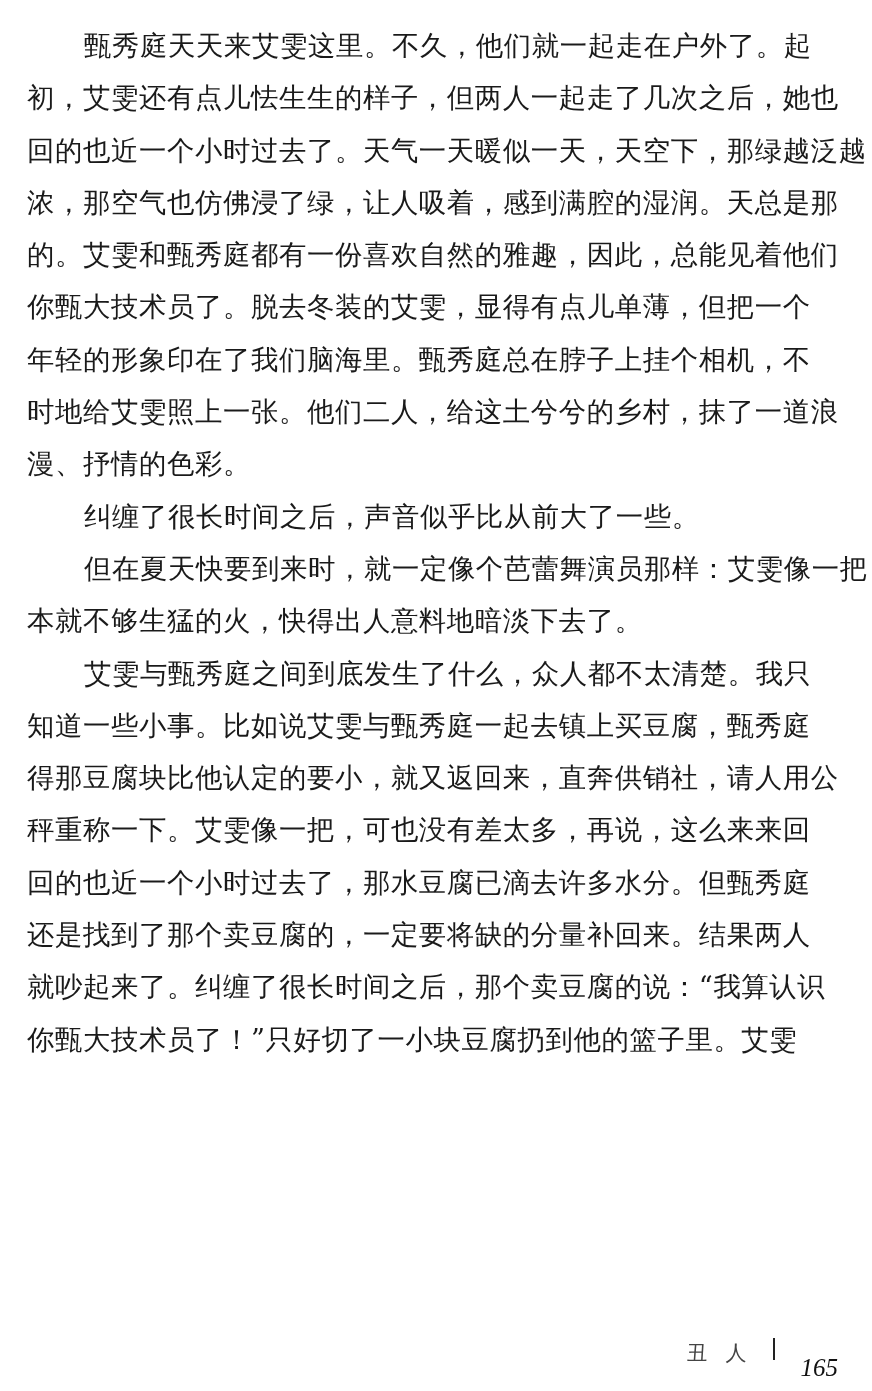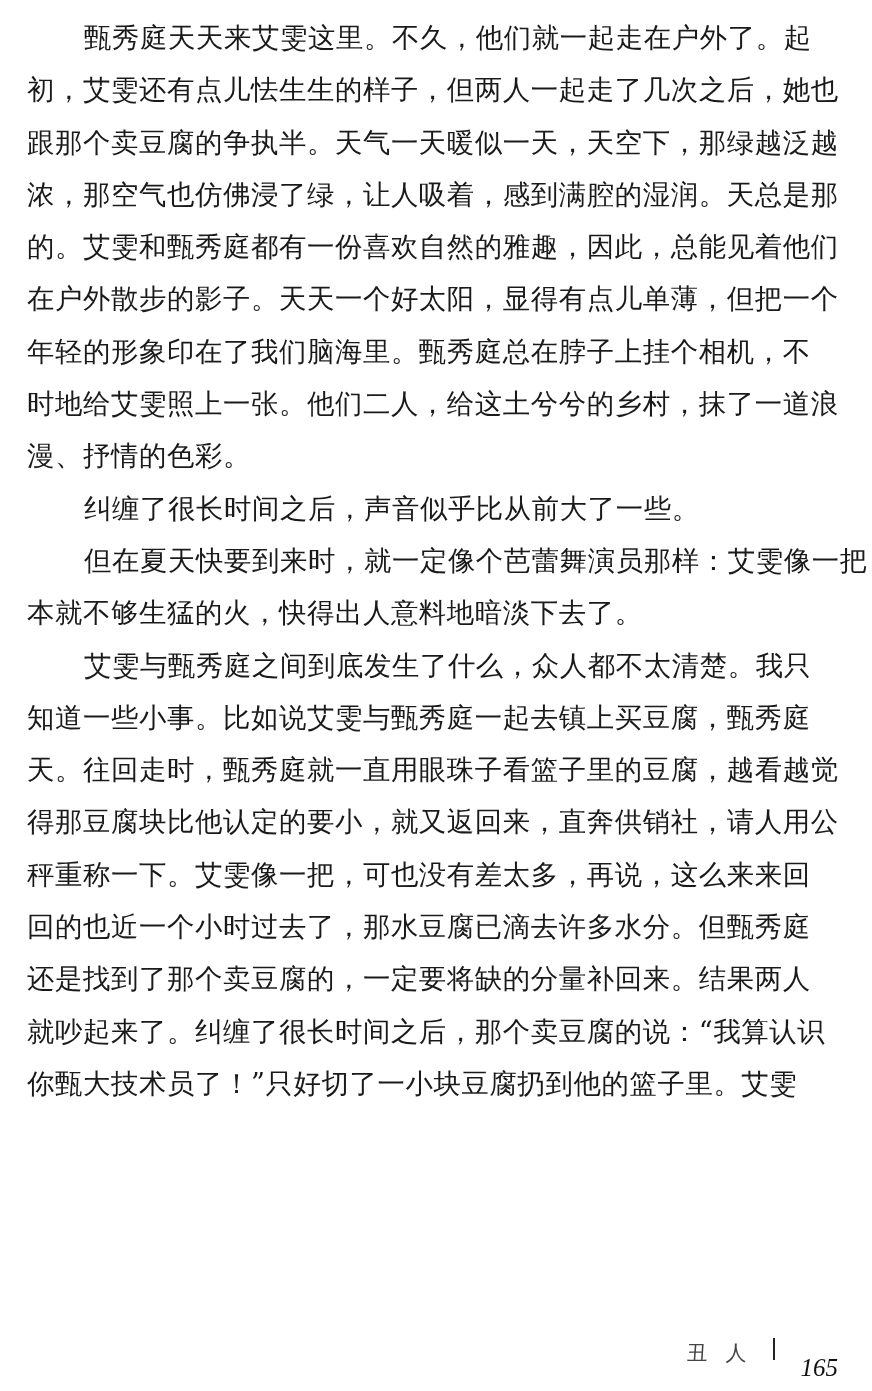--- a/index.html
+++ b/index.html
@@ -11,21 +11,21 @@
     width: 872px;
     height: 1391px;
     position: relative;
     overflow: hidden;
     font-family: "DejaVu Serif", "Liberation Serif", serif;
     color: #1a1a1a;
   }
   .page-body {
     position: absolute;
     left: 27px;
-    top: 12px;
+    top: 20px;
     width: 818px;
   }
   .line {
     height: 52.3px;
     line-height: 52.3px;
     font-size: 27.4px;
     white-space: nowrap;
     letter-spacing: 0.6px;
     overflow: visible;
   }
@@ -65,33 +65,32 @@
     color: #111;
     margin-top: 30px;
   }
 </style>
 </head>
 <body>
 
 <div class="page-body">
   <div class="line indent">甄秀庭天天来艾雯这里。不久，他们就一起走在户外了。起</div>
   <div class="line">初，艾雯还有点儿怯生生的样子，但两人一起走了几次之后，她也</div>
-  <div class="line">跟那个卖豆腐的争执半。天气一天暖似一天，天空下，那绿越泛越</div>
+  <div class="line">回的也近一个小时过去了。天气一天暖似一天，天空下，那绿越泛越</div>
   <div class="line">浓，那空气也仿佛浸了绿，让人吸着，感到满腔的湿润。天总是那</div>
   <div class="line">的。艾雯和甄秀庭都有一份喜欢自然的雅趣，因此，总能见着他们</div>
-  <div class="line">在户外散步的影子。天天一个好太阳，显得有点儿单薄，但把一个</div>
+  <div class="line">你甄大技术员了。脱去冬装的艾雯，显得有点儿单薄，但把一个</div>
   <div class="line">年轻的形象印在了我们脑海里。甄秀庭总在脖子上挂个相机，不</div>
   <div class="line">时地给艾雯照上一张。他们二人，给这土兮兮的乡村，抹了一道浪</div>
   <div class="line">漫、抒情的色彩。</div>
   <div class="line indent">纠缠了很长时间之后，声音似乎比从前大了一些。</div>
   <div class="line indent">但在夏天快要到来时，就一定像个芭蕾舞演员那样：艾雯像一把</div>
   <div class="line">本就不够生猛的火，快得出人意料地暗淡下去了。</div>
   <div class="line indent">艾雯与甄秀庭之间到底发生了什么，众人都不太清楚。我只</div>
   <div class="line">知道一些小事。比如说艾雯与甄秀庭一起去镇上买豆腐，甄秀庭</div>
-  <div class="line">天。往回走时，甄秀庭就一直用眼珠子看篮子里的豆腐，越看越觉</div>
   <div class="line">得那豆腐块比他认定的要小，就又返回来，直奔供销社，请人用公</div>
   <div class="line">秤重称一下。艾雯像一把，可也没有差太多，再说，这么来来回</div>
   <div class="line">回的也近一个小时过去了，那水豆腐已滴去许多水分。但甄秀庭</div>
   <div class="line">还是找到了那个卖豆腐的，一定要将缺的分量补回来。结果两人</div>
   <div class="line">就吵起来了。纠缠了很长时间之后，那个卖豆腐的说：“我算认识</div>
   <div class="line">你甄大技术员了！”只好切了一小块豆腐扔到他的篮子里。艾雯</div>
 </div>
 
 <div class="footer">
   <span class="running-title">丑人</span>

